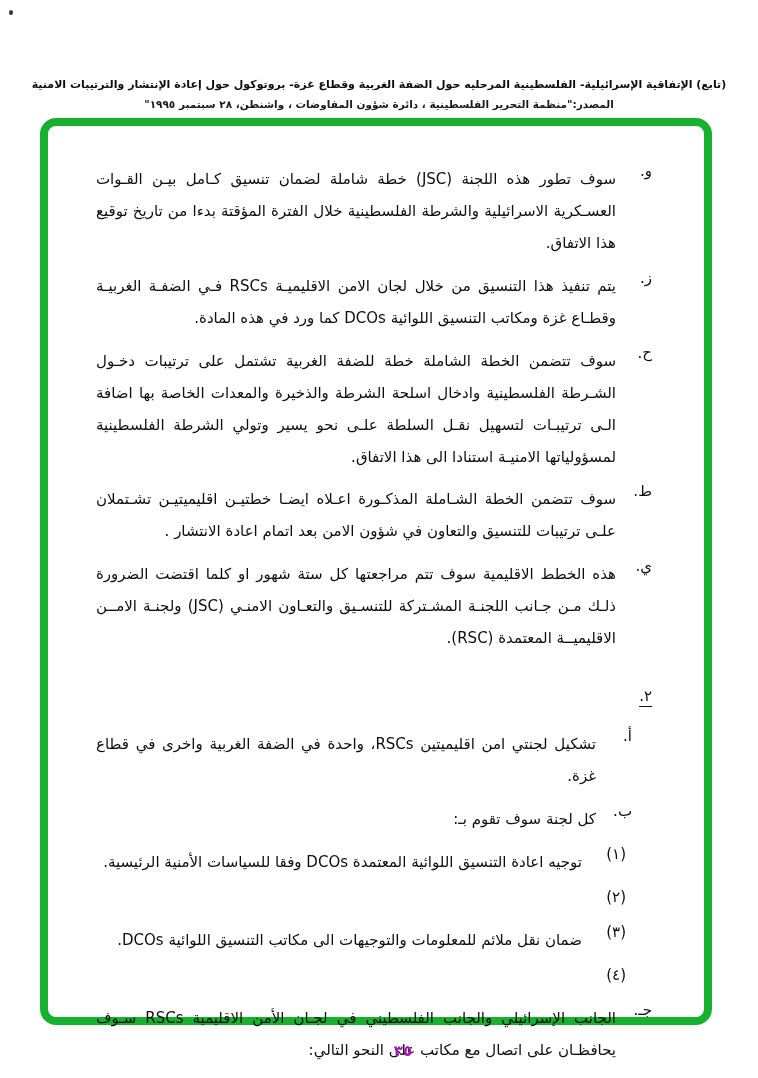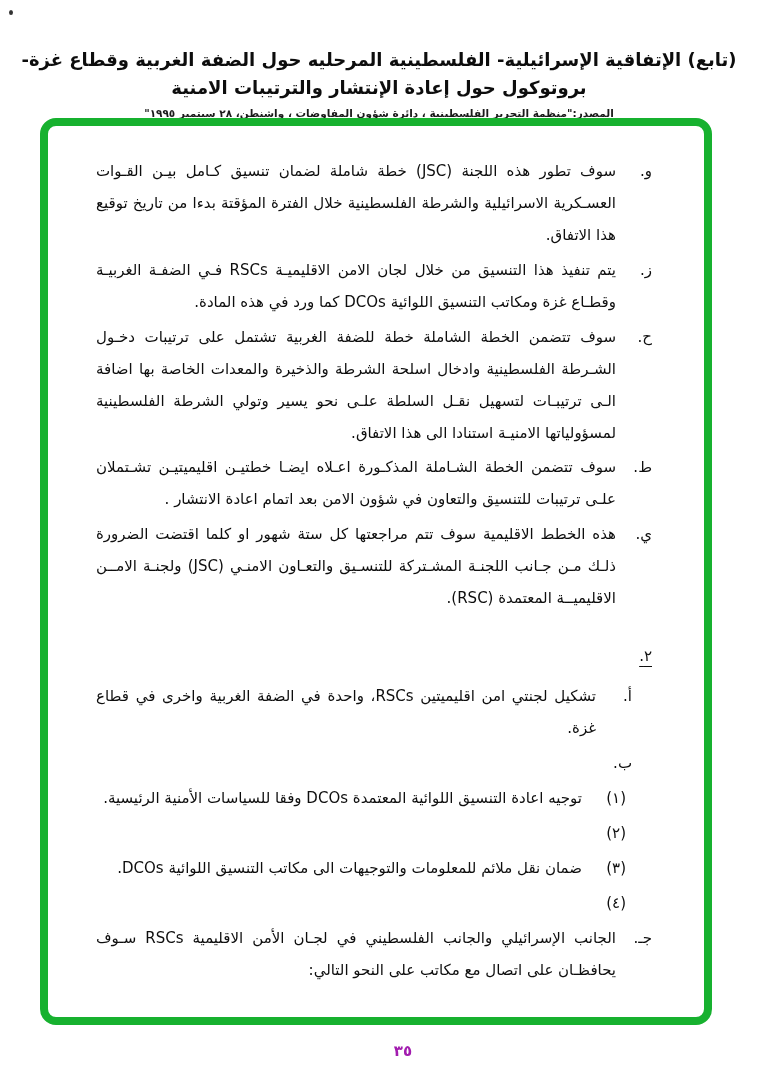--- a/index.html
+++ b/index.html
@@ -14,25 +14,26 @@
   .page { width: 758px; height: 1078px; position: relative; }
 
   
   .doc-header {
     position: absolute;
     top: 46px; left: 10px; right: 10px;
     text-align: center;
     direction: rtl;
   }
   .doc-title {
-    font-size: 18px;
+    font-size: 11px;
     font-weight: 700;
     line-height: 1.55;
     color: #0d0d0d;
     letter-spacing: 0px;
+    margin-top: 30px;
   }
   .doc-source {
     margin-top: 5px;
     font-size: 10.5px;
     font-weight: 700;
     color: #1a1a1a;
   }
 
   
   .content-frame {
@@ -57,20 +58,21 @@
   .li .marker {
     flex: 0 0 auto;
     min-width: 22px;
     text-align: right;
     white-space: nowrap;
   }
   .li .txt {
     flex: 1 1 auto;
     text-align: justify;
     text-align-last: right;
+    margin-top: 8px;
   }
 
   .indent1 { padding-right: 20px; }
   .indent2 { padding-right: 26px; }
   .indent2 .marker { min-width: 30px; }
 
   .section-heading {
     margin-top: 26px;
     margin-bottom: 8px;
     display: flex; gap: 12px;
@@ -138,20 +140,21 @@
         <span class="marker">٢.</span>
       </div>
 
       <div class="li indent1">
         <span class="marker">أ.</span>
         <div class="txt">تشكيل لجنتي امن اقليميتين RSCs، واحدة في الضفة الغربية واخرى في قطاع غزة.</div>
       </div>
 
       <div class="li indent1">
         <span class="marker">ب.</span>
+        <div class="txt">كل لجنة سوف تقوم بـ:</div>
       </div>
 
       <div class="li indent2">
         <span class="marker">(١)</span>
         <div class="txt">توجيه اعادة التنسيق اللوائية المعتمدة DCOs وفقا للسياسات الأمنية الرئيسية.</div>
       </div>
 
       <div class="li indent2">
         <span class="marker">(٢)</span>
       </div>

